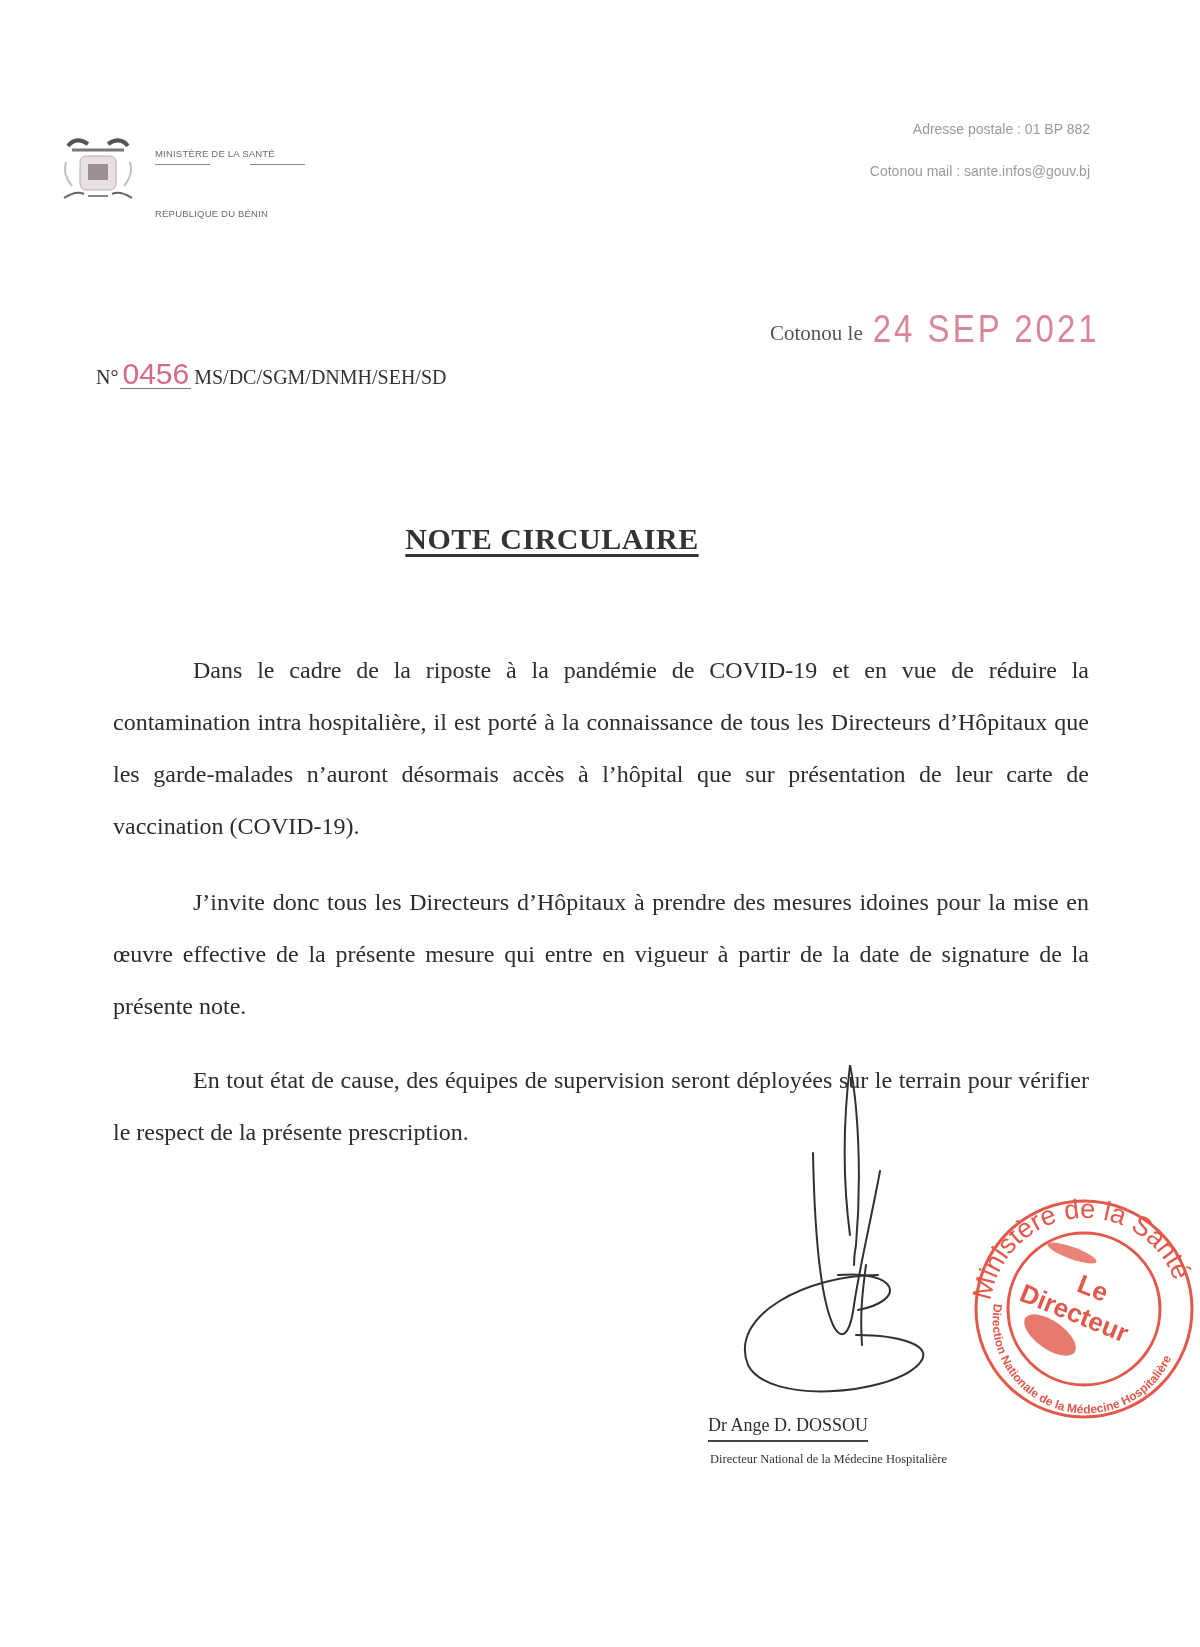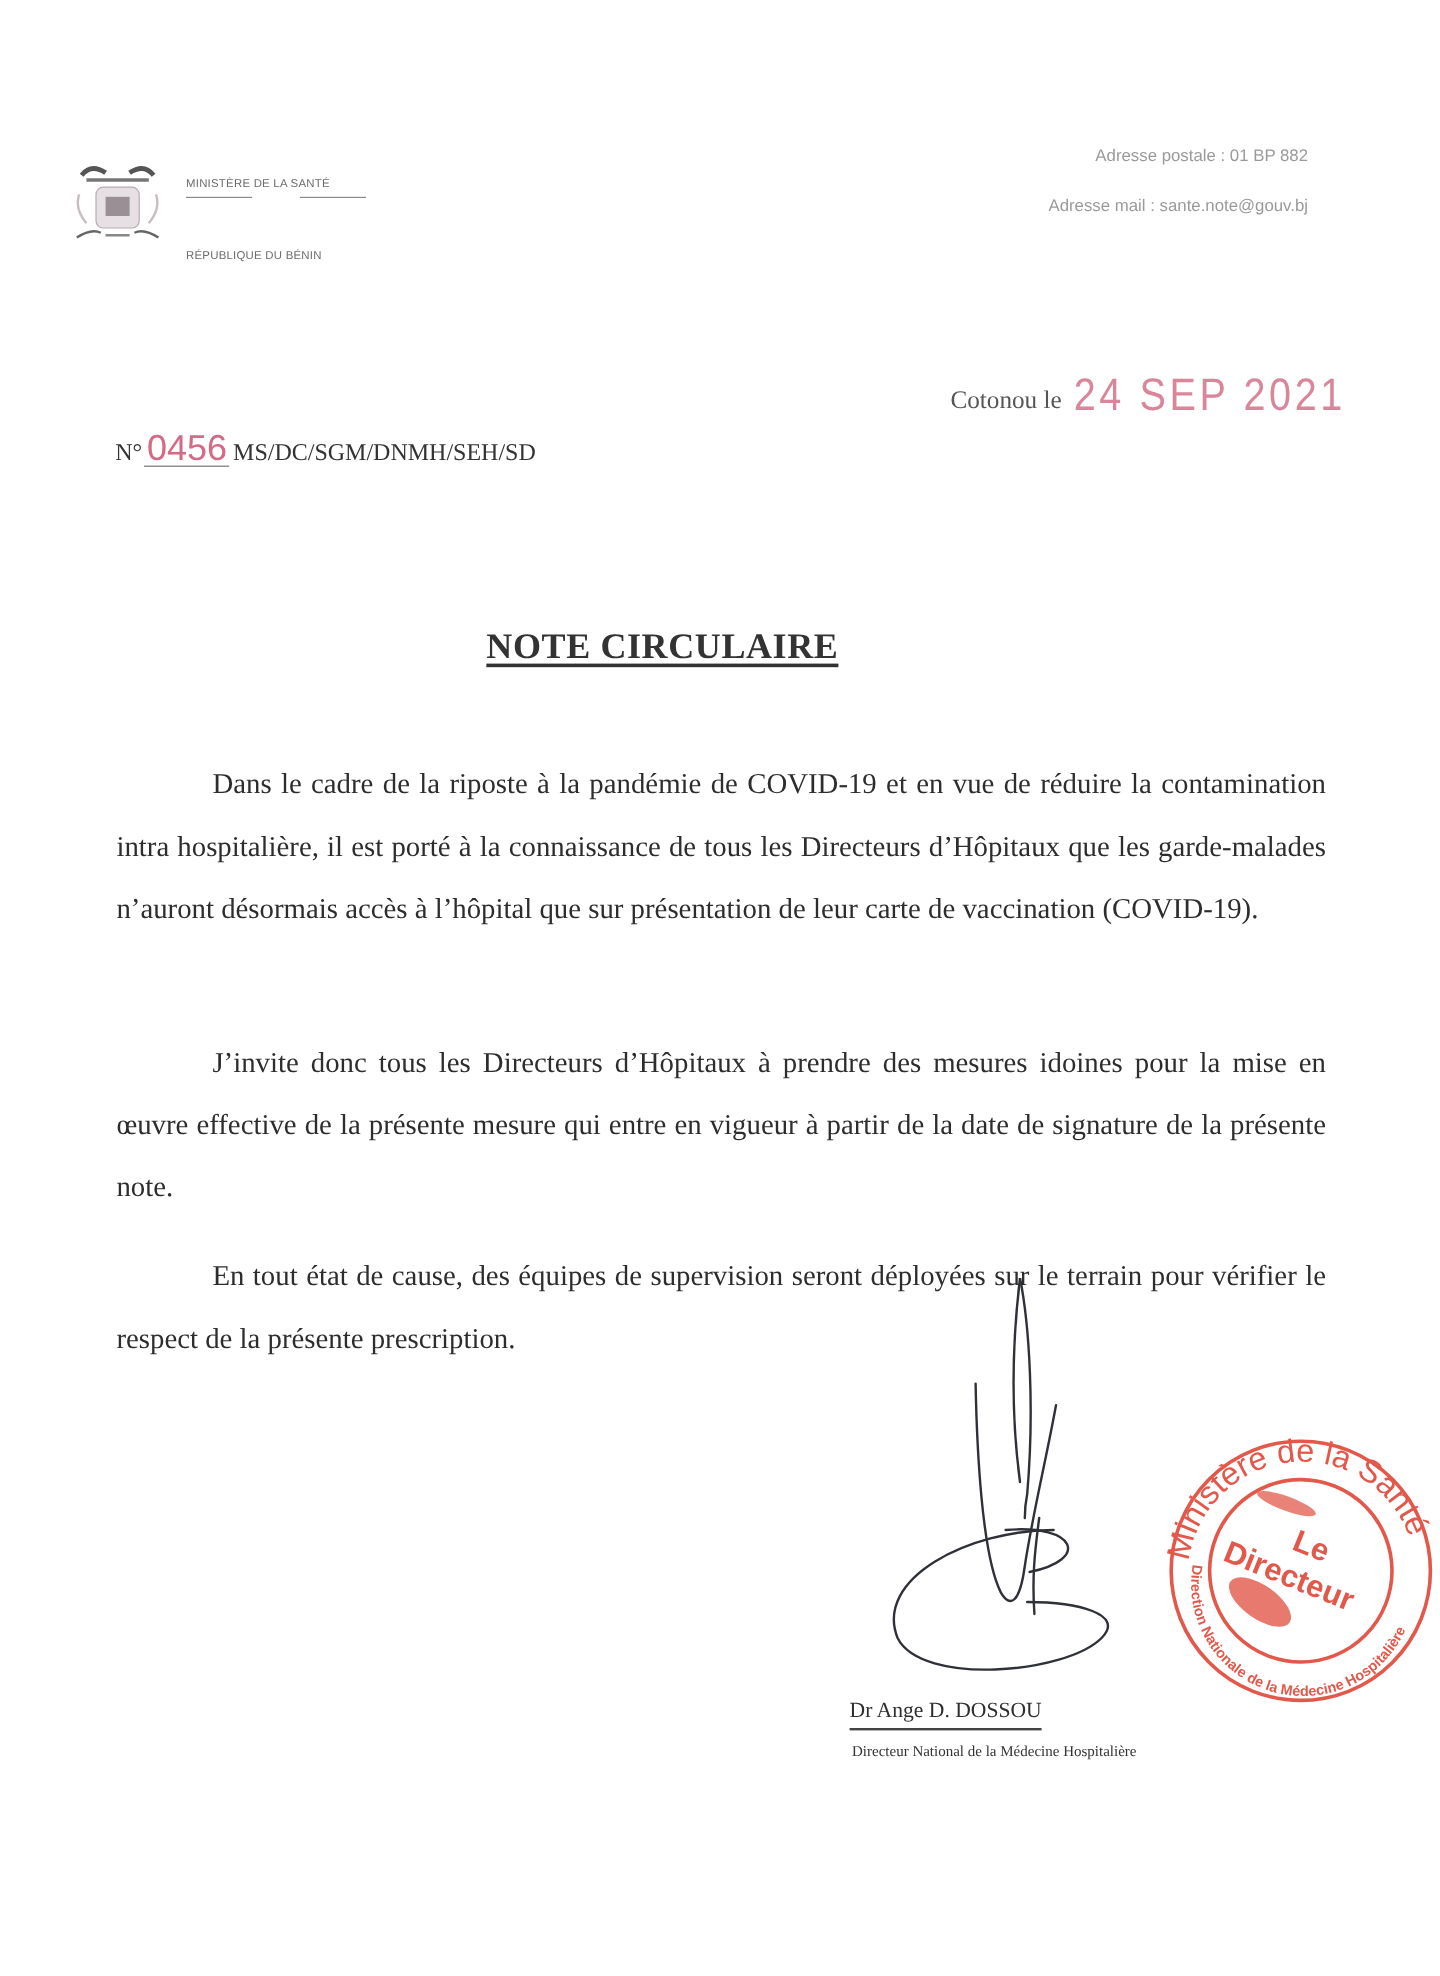--- a/index.html
+++ b/index.html
@@ -10,31 +10,31 @@
   .emblem { left: 58px; top: 132px; width: 80px; height: 80px; }
   .ministry { left: 155px; top: 148px; font-family: "Liberation Sans", sans-serif; font-size: 9.5px; color: #6b6b6b; letter-spacing: 0.2px; }
   .ministry .line1 { display: block; }
   .ministry .sep { display: flex; gap: 40px; margin: 5px 0 5px 0; }
   .ministry .sep span { display: block; height: 1px; background: #8a8a8a; width: 55px; }
   .ministry .line2 { display: block; margin-top: 43px; }
 
   .contact { right: 110px; top: 118px; text-align: right; font-family: "Liberation Sans", sans-serif; font-size: 14px; color: #9a9a9a; }
   .contact div { height: 42px; line-height: 22px; }
 
-  .place-date { left: 792px; top: 310px; font-size: 21px; color: #555; display: flex; align-items: baseline; }
+  .place-date { left: 770px; top: 310px; font-size: 21px; color: #555; display: flex; align-items: baseline; }
   .stamp-date { font-family: "Liberation Sans", sans-serif; color: #d9869b; font-size: 33px; margin-left: 10px; letter-spacing: 3px; transform: scaleY(1.15); display: inline-block; }
 
   .ref { left: 96px; top: 360px; font-size: 20px; color: #333; display: flex; align-items: baseline; }
   .ref .num { font-family: "Liberation Sans", sans-serif; color: #d46a86; font-size: 30px; border-bottom: 1px solid #777; padding: 0 2px; margin: 0 3px 0 2px; line-height: 28px; }
 
   .title { left: 0; width: 1104px; top: 522px; text-align: center; }
   .title span { font-size: 30px; font-weight: bold; color: #333; text-decoration: underline; text-underline-offset: 5px; letter-spacing: 0.5px; }
 
   .body-text { left: 97px; width: 1008px; font-size: 24px; color: #2d2d2d; line-height: 52px; text-align: justify; }
-  .body-text p { margin: 0; text-indent: 80px; }
+  .body-text p { margin: 16px; text-indent: 80px; }
   .p1 { top: 628px; }
   .p2 { top: 860px; }
   .p3 { top: 1038px; }
 
   .signature { left: 738px; top: 1065px; width: 210px; height: 340px; }
 
   .sig-name { left: 708px; top: 1410px; font-size: 18px; color: #2e2e2e; border-bottom: 2px solid #444; line-height: 30px; }
   .sig-title { left: 710px; top: 1452px; font-size: 12.5px; color: #333; text-align: right; }
 
   .official-stamp { left: 962px; top: 1185px; width: 238px; height: 238px; }
@@ -58,21 +58,21 @@
   <span class="line1">MINISTÈRE DE LA SANTÉ</span>
   <div class="sep">
       <span></span>
       <span></span>
     </div>
   <span class="line2">RÉPUBLIQUE DU BÉNIN</span>
 </div>
 
 <div class="abs contact">
   <div>Adresse postale : 01 BP 882</div>
-  <div>Adresse mail : sante.note@gouv.bj</div>
+  <div>Cotonou mail : sante.infos@gouv.bj</div>
 </div>
 
 <div class="abs place-date">
   <span>Cotonou le</span>
   <span class="stamp-date">24 SEP 2021</span>
 </div>
 
 <div class="abs ref">
   <span>N°</span>
   <span class="num">0456</span>

